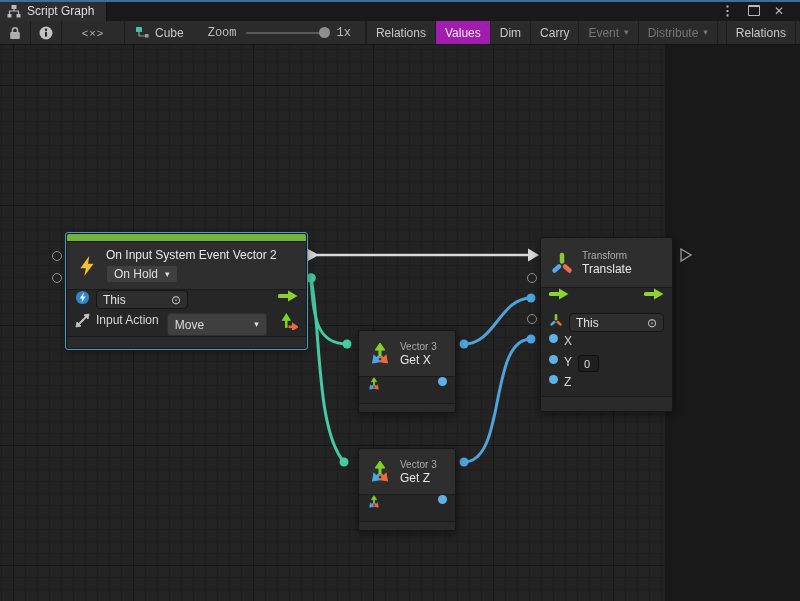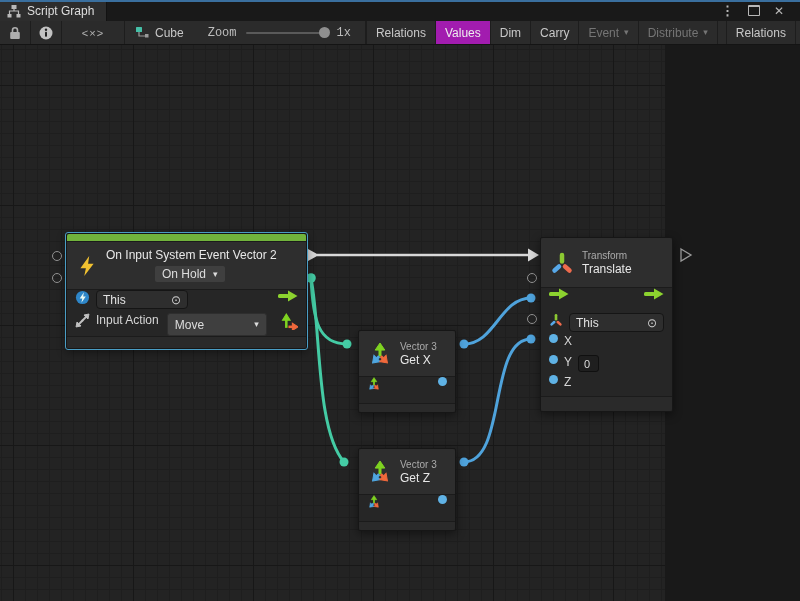--- a/index.html
+++ b/index.html
@@ -58,21 +58,21 @@
   .node-title{font-size:12px;color:#e8e8e8;line-height:15px;white-space:nowrap;}
   .node-footer{background:#2a2a2a;border-top:1px solid #1b1b1b;border-radius:0 0 2px 2px;}
   .prow{display:flex;gap:6px;padding:0 8px;}
   .plabel{color:#d6d6d6;}
   .spacer{flex:1;}
   .dot{width:9px;height:9px;border-radius:50%;background:#5fb2e5;flex:none;}
   .objfield{display:flex;align-items:center;justify-content:space-between;background:#2e2e2e;
             border:1px solid #151515;border-radius:4px;height:17px;padding:0 6px;color:#e2e2e2;}
   .picker{color:#c9c9c9;font-size:12px;line-height:1;margin-left:6px;}
   .dropdown{display:inline-flex;align-items:center;gap:7px;background:#3f3f3f;border:1px solid #2e2e2e;
-            border-radius:3px;padding:1px 7px;color:#dddddd;font-size:12px;margin-left:48px;}
+            border-radius:3px;padding:1px 7px;color:#dddddd;font-size:12px;}
   .valbox{background:#1f1f1f;border:1px solid #101010;border-radius:3px;height:15px;min-width:9px;
           padding:0 5px;display:flex;align-items:center;color:#dddddd;font-size:11px;}
 
   
   #event-node{left:66px;top:188px;width:239px;}
   .event-strip{height:7px;background:#71b33c;border-bottom:1px solid #1b1b1b;border-radius:2px 2px 0 0;}
   #event-node .node-header{height:48px;padding:0 9px;box-sizing:border-box;border-radius:0;}
   #event-node .prow{height:23px;}
   #event-node .node-footer{height:11px;}
 

